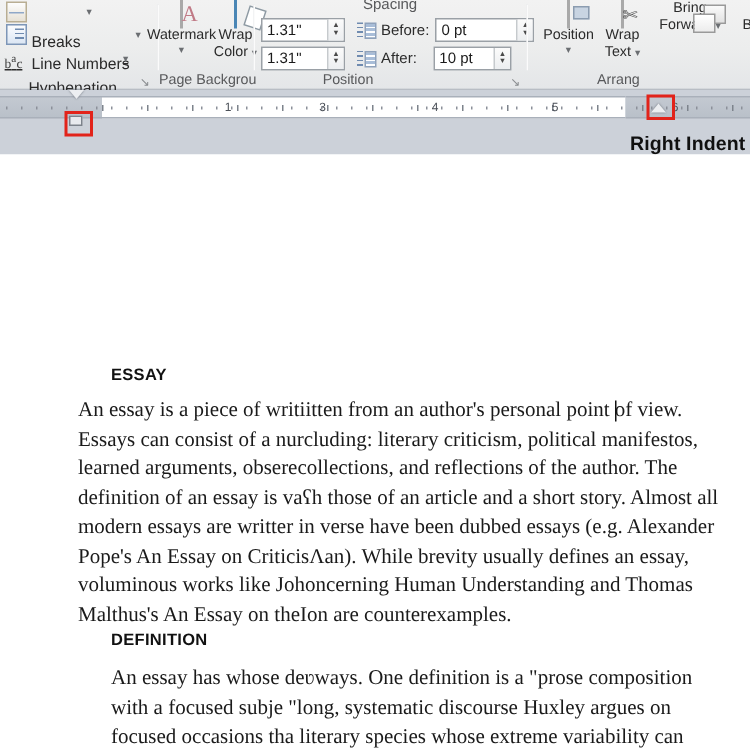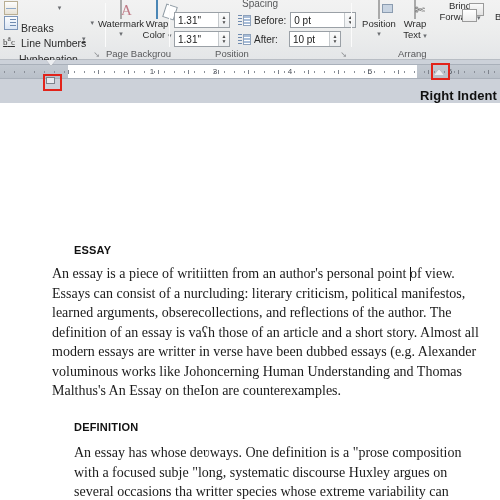--- a/index.html
+++ b/index.html
@@ -386,26 +386,27 @@
 
 <div id="doc">
   <div class="doc-h" style="left:74px; top:141px;">ESSAY</div>
 
   <div class="doc-p" style="left:52px; top:161px;">
     <span>An essay is a piece of writiitten from an author's personal point of view.</span>
     <span>Essays can consist of a nurcluding: literary criticism, political manifestos,</span>
     <span>learned arguments, obserecollections, and reflections of the author. The</span>
     <span>definition of an essay is vaʕh those of an article  and a short story. Almost all</span>
     <span>modern essays are writter in verse have been dubbed essays (e.g. Alexander</span>
+    <span>Pope's An Essay on CriticisɅan). While brevity usually defines an essay,</span>
     <span>voluminous works like Johoncerning Human Understanding and Thomas</span>
     <span>Malthus's An Essay on theIon are counterexamples.</span>
   </div>
 
   <div class="caret" style="position:absolute; left:409px; top:164px; height:14px;"></div>
 
   <div class="doc-h" style="left:74px; top:318px;">DEFINITION</div>
 
   <div class="doc-p" style="left:74px; top:340px;">
     <span>An essay has whose deʋways. One definition is a "prose composition</span>
     <span>with a focused subje "long, systematic discourse Huxley argues on</span>
-    <span>several occasions tha writter species whose extreme variability can</span>
+    <span>focused occasions tha literary species whose extreme variability can</span>
   </div>
 </div>
 
 </body></html>

